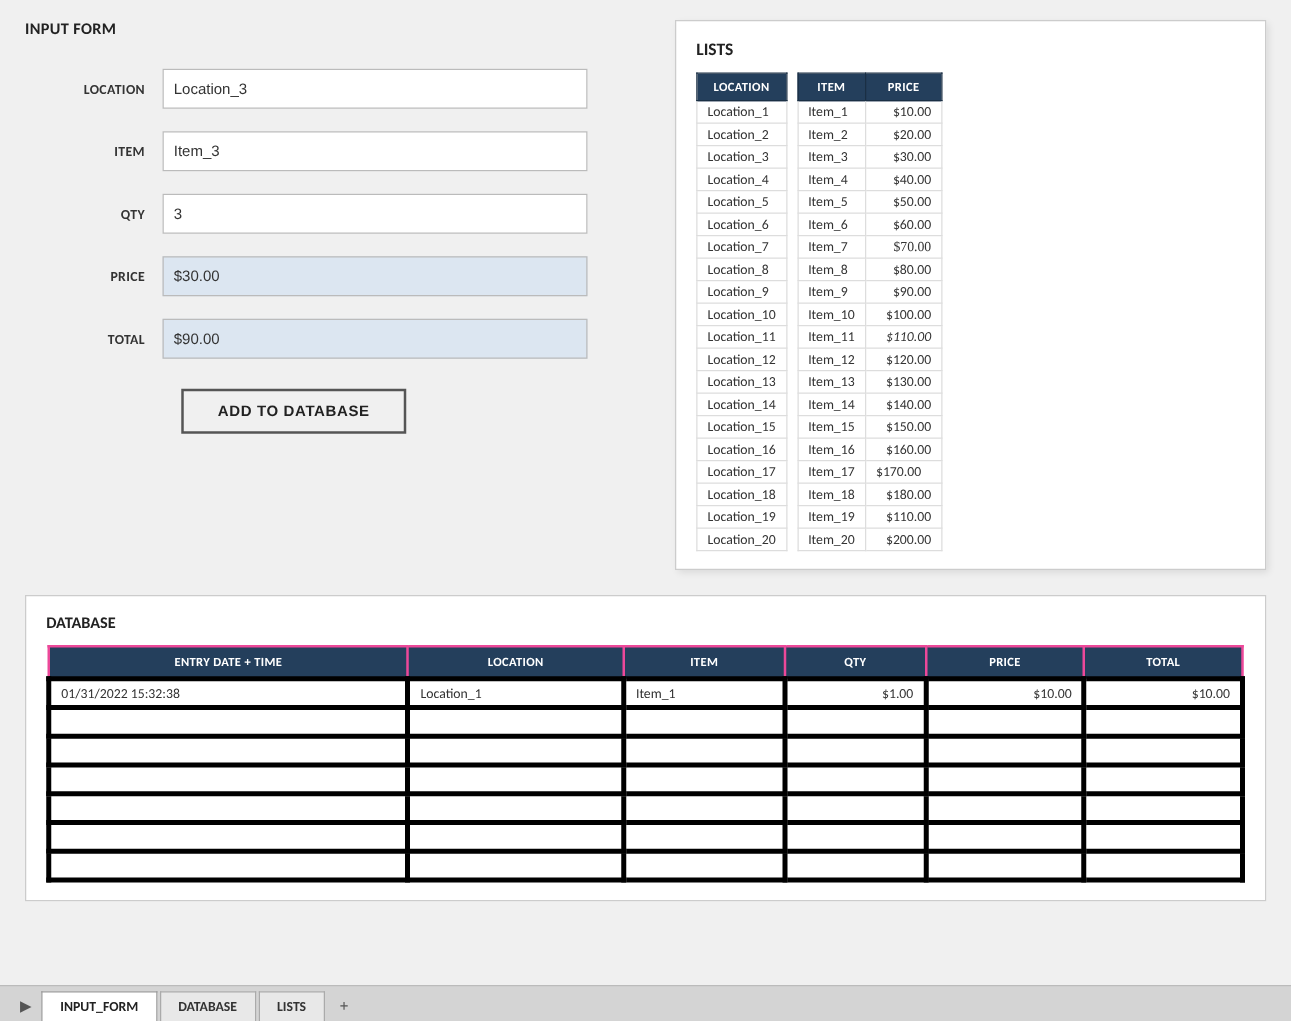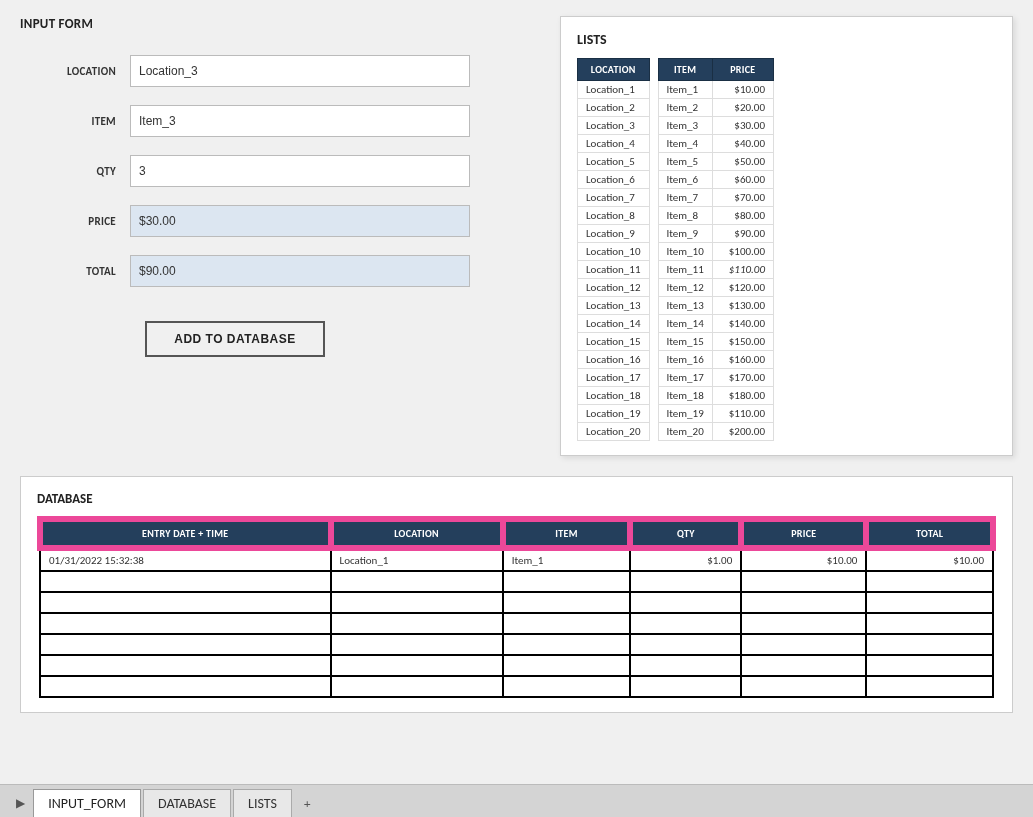--- a/index.html
+++ b/index.html
@@ -15,21 +15,20 @@
     .page-title {
       font-size: 15px;
       font-weight: bold;
       color: #222;
       margin-bottom: 10px;
       letter-spacing: 0.5px;
     }
 
     .top-section {
       display: flex;
-      gap: 20px;
       margin-bottom: 20px;
     }
 
     
     .input-form-section {
       flex: 0 0 520px;
     }
     .section-title {
       font-size: 13px;
       font-weight: bold;
@@ -69,21 +68,21 @@
       outline: none;
     }
 
     .form-input.readonly {
       background: #dce6f1;
       color: #333;
     }
 
     .add-btn {
       margin-left: 85px;
-      margin-top: 16px;
+      margin-top: 6px;
       width: 180px;
       height: 36px;
       background: #f0f0f0;
       border: 2px solid #555;
       font-size: 12px;
       font-weight: bold;
       letter-spacing: 0.5px;
       cursor: pointer;
       color: #222;
     }
@@ -159,26 +158,26 @@
     }
 
     .db-table th {
       background: #243f5c;
       color: #fff;
       padding: 5px 8px;
       font-size: 10px;
       font-weight: bold;
       text-align: center;
       letter-spacing: 0.3px;
-      border: 6px solid #ec4899;
+      border: 2px solid #ec4899;
     }
 
     .db-table td {
       padding: 3px 8px;
-      border: 2px solid #000000;
+      border: 4px solid #000000;
       color: #333;
       height: 20px;
     }
 
     .db-table td:nth-child(4),
     .db-table td:nth-child(5),
     .db-table td:nth-child(6) {
       text-align: right;
     }
 
@@ -198,22 +197,22 @@
 
     .tab-arrow {
       font-size: 12px;
       color: #555;
       padding: 2px 6px;
       cursor: pointer;
     }
 
     .tab {
       padding: 5px 14px;
-      font-size: 14px;
-      font-weight: normal;
+      font-size: 11px;
+      font-weight: bold;
       border: 1px solid #aaa;
       border-bottom: none;
       background: #e8e8e8;
       cursor: pointer;
       color: #333;
     }
 
     .tab.active {
       background: #fff;
       color: #222;
@@ -381,21 +380,21 @@
                 <tr>
                   <td>Item_5</td>
                   <td style="text-align: right;">$50.00</td>
                 </tr>
                 <tr>
                   <td>Item_6</td>
                   <td style="text-align: right;">$60.00</td>
                 </tr>
                 <tr>
                   <td>Item_7</td>
-                  <td style="text-align: right;">$70.00</td>
+                  <td style="text-align: right; font-family: Liberation Serif, serif;">$70.00</td>
                 </tr>
                 <tr>
                   <td>Item_8</td>
                   <td style="text-align: right;">$80.00</td>
                 </tr>
                 <tr>
                   <td>Item_9</td>
                   <td style="text-align: right;">$90.00</td>
                 </tr>
                 <tr>
@@ -421,21 +420,21 @@
                 <tr>
                   <td>Item_15</td>
                   <td style="text-align: right;">$150.00</td>
                 </tr>
                 <tr>
                   <td>Item_16</td>
                   <td style="text-align: right;">$160.00</td>
                 </tr>
                 <tr>
                   <td>Item_17</td>
-                  <td style="text-align: right;">$170.00</td>
+                  <td style="text-align: left;">$170.00</td>
                 </tr>
                 <tr>
                   <td>Item_18</td>
                   <td style="text-align: right;">$180.00</td>
                 </tr>
                 <tr>
                   <td>Item_19</td>
                   <td style="text-align: right;">$110.00</td>
                 </tr>
                 <tr>

